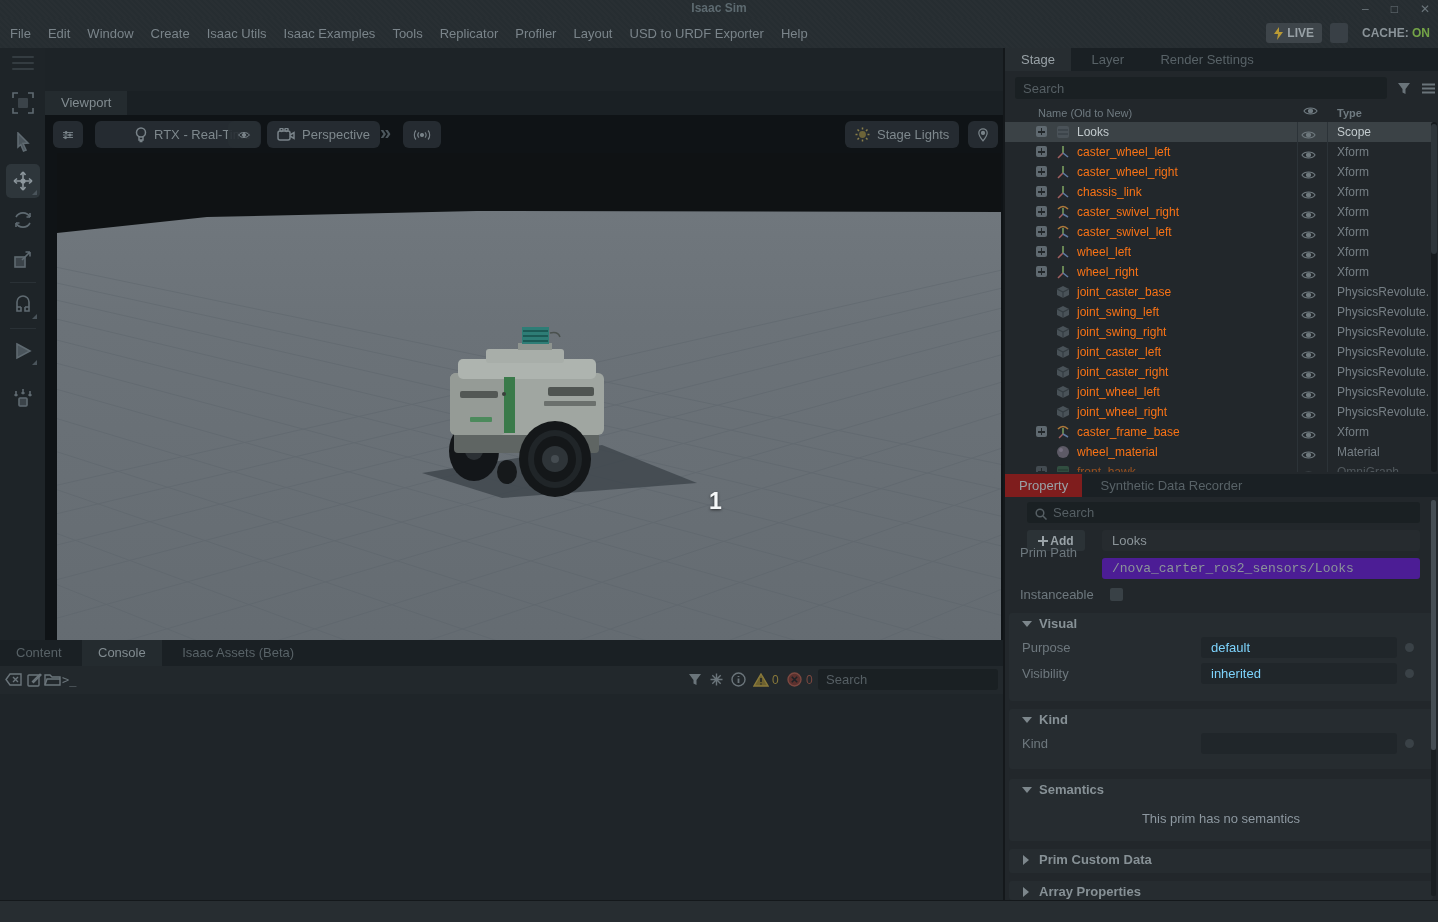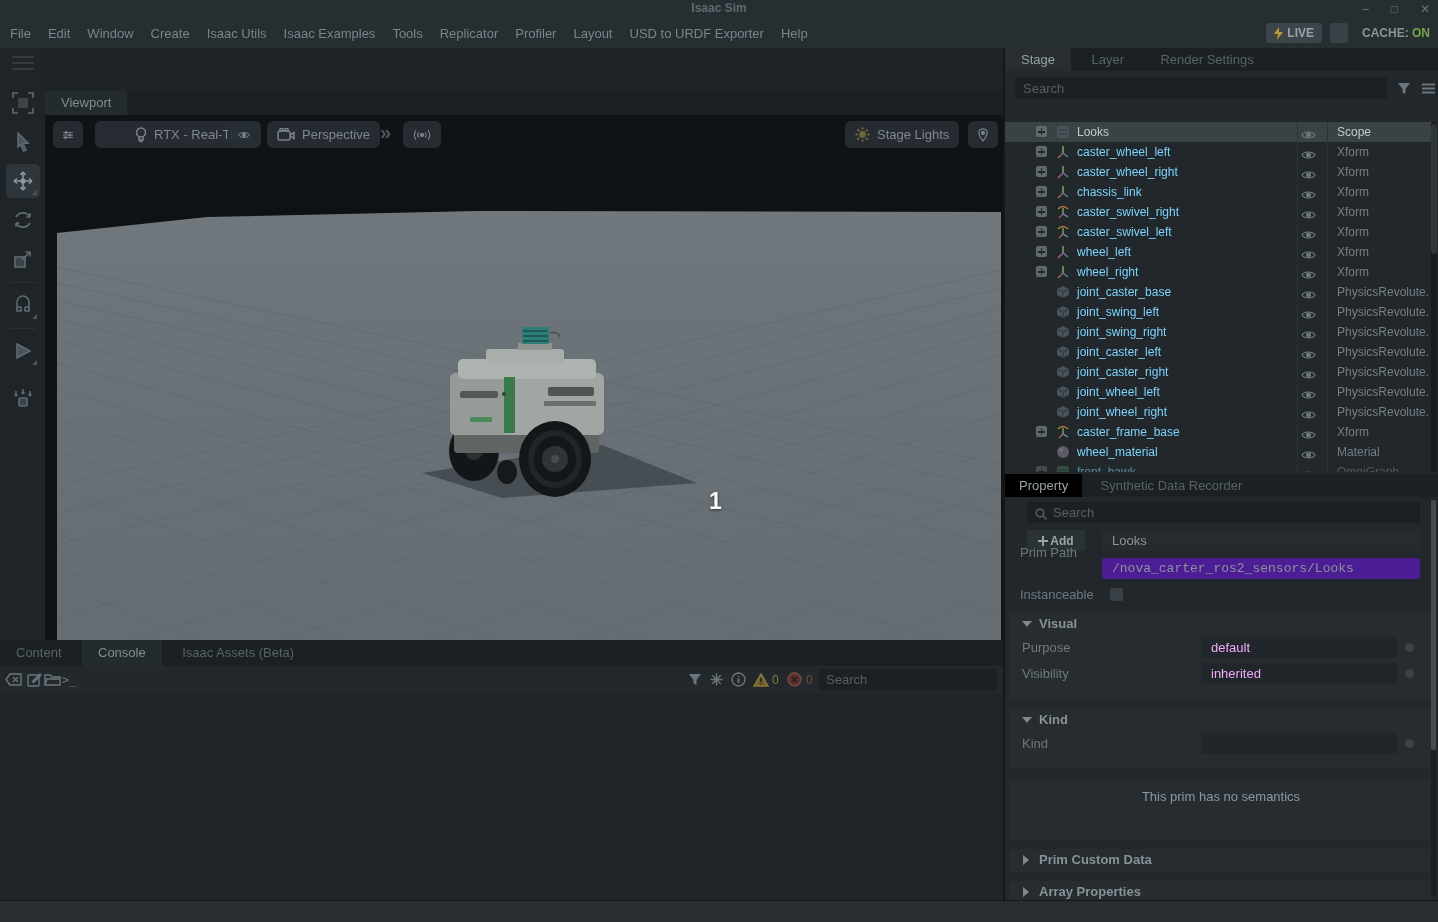--- a/index.html
+++ b/index.html
@@ -76,53 +76,53 @@
   #stage-cols .colname{position:absolute;left:23px;top:2px;}
   #stage-cols .coleye{position:absolute;left:288px;top:1px;}
   #stage-cols .coltype{position:absolute;left:322px;top:2px;font-weight:bold;}
   #stage-rows{position:absolute;left:0;top:74px;width:428px;height:350px;overflow:hidden;}
   .srow{position:relative;height:20px;width:100%;}
   .srow.selected{background:#3b4246;}
   .srow .expand{position:absolute;left:31px;top:4px;width:11px;height:11px;background:#5f6970;border-radius:2px;}
   .srow .expand::before{content:"";position:absolute;left:2px;top:5px;width:7px;height:1.6px;background:#22272a;}
   .srow .expand::after{content:"";position:absolute;left:4.7px;top:2px;width:1.6px;height:7px;background:#22272a;}
   .srow .picon{position:absolute;left:51px;top:3px;width:14px;height:14px;}
-  .srow .rname{position:absolute;left:72px;top:3px;font-size:12px;color:#7dd3fc;white-space:nowrap;}
+  .srow .rname{position:absolute;left:72px;top:3px;font-size:12px;color:#f97316;white-space:nowrap;}
   .srow.selected .rname,.srow.selected .rtype{color:#c2cacd;}
   .srow .reye{position:absolute;left:296px;top:4px;}
   .srow .reye svg{stroke:#6e787d;fill:none;stroke-width:1.2;}
   .srow .rtype{position:absolute;left:332px;top:3px;font-size:12px;color:#767f85;white-space:nowrap;width:92px;overflow:hidden;}
   .colsep{position:absolute;top:74px;width:1px;height:350px;background:#2c3338;}
   #stage-scrollbar{position:absolute;right:1px;top:74px;width:6px;height:350px;background:#171b1e;border-radius:3px;}
   #stage-scroll-thumb{position:absolute;left:0;top:2px;width:6px;height:130px;background:#2f363b;border-radius:3px;}
 
   
   #prop-tabstrip{position:absolute;left:0;top:426px;width:100%;height:23px;background:#1a2024;}
   #prop-tabstrip .tab{height:23px;line-height:23px;font-size:13px;padding:0 14px;}
-  #prop-tabstrip .tab.active{background:#000000;color:#99a2a7;}
+  #prop-tabstrip .tab.active{background:#7f1d1d;color:#99a2a7;}
   #prop-body{position:absolute;left:0;top:449px;width:100%;height:403px;background:#22272b;}
   #prop-search{position:absolute;left:22px;top:5px;width:393px;height:21px;padding-left:26px;}
   #prop-search-icon{position:absolute;left:30px;top:9px;}
   #prop-search-icon svg{stroke:#565f64;fill:none;stroke-width:1.5;}
   #add-btn{position:absolute;left:22px;top:33px;width:58px;height:21px;background:#2b3236;border-radius:3px;display:flex;align-items:center;justify-content:center;gap:2px;color:#9aa3a8;font-size:12px;font-weight:bold;}
   #add-btn svg{stroke:#9aa3a8;stroke-width:2;}
   .pfield{position:absolute;left:97px;width:318px;height:21px;background:#262b2f;border-radius:3px;color:#8b9499;font-size:13px;line-height:21px;padding:0 10px;white-space:nowrap;}
   #prim-name-field{top:33px;}
   #prim-path-field{top:61px;background:#4c1d95;font-family:Liberation Mono, monospace;}
   .plabel{position:absolute;left:15px;font-size:13px;color:#6e787e;}
   #prim-path-label{top:48px;}
   #instanceable-label{top:90px;}
   #instanceable-box{position:absolute;left:105px;top:91px;width:13px;height:13px;background:#394146;border-radius:2px;}
   .section{position:absolute;left:4px;width:424px;background:#262c30;border-radius:3px;}
   .sec-head{position:relative;height:22px;color:#87919 6;color:#879196;font-size:13px;font-weight:bold;line-height:22px;padding-left:30px;}
   .tri-down{position:absolute;left:13px;top:8px;width:0;height:0;border-left:5px solid transparent;border-right:5px solid transparent;border-top:6px solid #7d878c;}
   .tri-right{position:absolute;left:14px;top:6px;width:0;height:0;border-top:5px solid transparent;border-bottom:5px solid transparent;border-left:6px solid #7d878c;}
   .prow{position:relative;height:26px;}
   .prow .plabel2{position:absolute;left:13px;top:5px;font-size:13px;color:#6e787e;}
-  .dropdown{position:absolute;left:192px;top:2px;width:196px;height:21px;background:#20262a;border-radius:3px;color:#f0abfc;font-size:13px;line-height:21px;padding:0 26px 0 10px;}
+  .dropdown{position:absolute;left:192px;top:2px;width:196px;height:21px;background:#20262a;border-radius:3px;color:#7dd3fc;font-size:13px;line-height:21px;padding:0 26px 0 10px;}
   .dropdown .caret-down{position:absolute;right:8px;top:8px;border-top-color:#7b858a;}
   .linkdot{position:absolute;left:396px;top:8px;width:9px;height:9px;border-radius:50%;background:#3a4247;}
   #sec-semantics .sem-msg{text-align:center;color:#8d98a0;font-size:13px;padding:10px 0 16px 0;}
   #prop-scrollbar{position:absolute;right:2px;top:3px;width:5px;height:396px;background:#1a1f22;border-radius:2px;}
   #prop-scroll-thumb{position:absolute;left:0;top:0;width:5px;height:250px;background:#454d53;border-radius:2px;}
 
   
   #statusbar{left:0;top:900px;width:1438px;height:22px;background:#272d31;border-top:1px solid #14181b;}
 </style>
 </head>
@@ -435,20 +435,30 @@
             <path d="M1,1 H13 L8.5,7 V12 L5.5,10.5 V7 Z" fill="#6a747a" stroke="none"></path>
           </svg>
       </span>
       <span class="listopt-icon" style="position:absolute;left:406px;top:4px;">
         <svg width="15" height="13" viewBox="0 0 15 13">
             <path d="M1,2.5 H14 M1,6.5 H14 M1,10.5 H14" stroke-width="2"></path>
           </svg>
       </span>
     </div>
 
+    <div id="stage-cols">
+      <span class="colname">Name (Old to New)</span>
+      <span class="coleye">
+        <svg width="15" height="10" viewBox="0 0 15 10" style="stroke:#6f7a80;fill:none;stroke-width:1.2;">
+            <path d="M1,5 C3.5,1 11.5,1 14,5 C11.5,9 3.5,9 1,5 Z"></path>
+            <circle cx="7.5" cy="5" r="2" fill="#6f7a80"></circle>
+          </svg>
+      </span>
+      <span class="coltype">Type</span>
+    </div>
 
     <div id="stage-rows">
         <div class="srow selected">
       <span class="expand"></span>
       <span class="picon"><svg width="14" height="14">
               <use href="#i-scope"></use>
             </svg></span>
       <span class="rname">Looks</span>
       <span class="reye">
         <svg width="15" height="10" viewBox="0 0 15 10">
@@ -764,20 +774,24 @@
           <span class="plabel2">Kind</span>
           <div class="dropdown">
             <span></span>
             <span class="caret-down"></span>
           </div>
           <span class="linkdot"></span>
         </div>
       </div>
 
       <div class="section" id="sec-semantics" style="top:282px;height:62px;">
+        <div class="sec-head">
+          <span class="tri-down"></span>
+          <span>Semantics</span>
+        </div>
         <div class="sem-msg">This prim has no semantics</div>
       </div>
 
       <div class="section" style="top:352px;height:24px;">
         <div class="sec-head">
           <span class="tri-right"></span>
           <span>Prim Custom Data</span>
         </div>
       </div>
 

